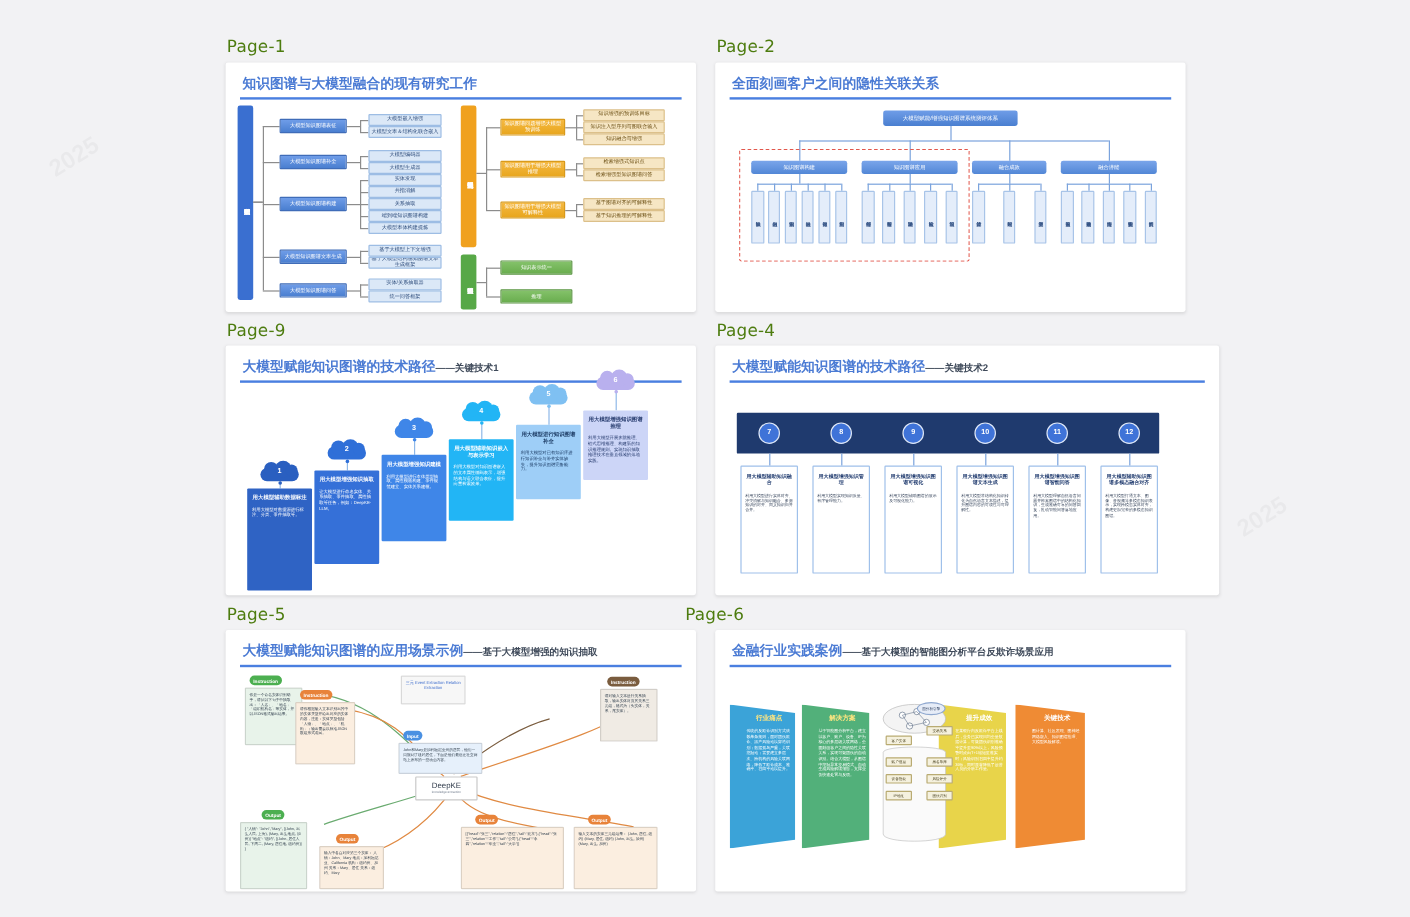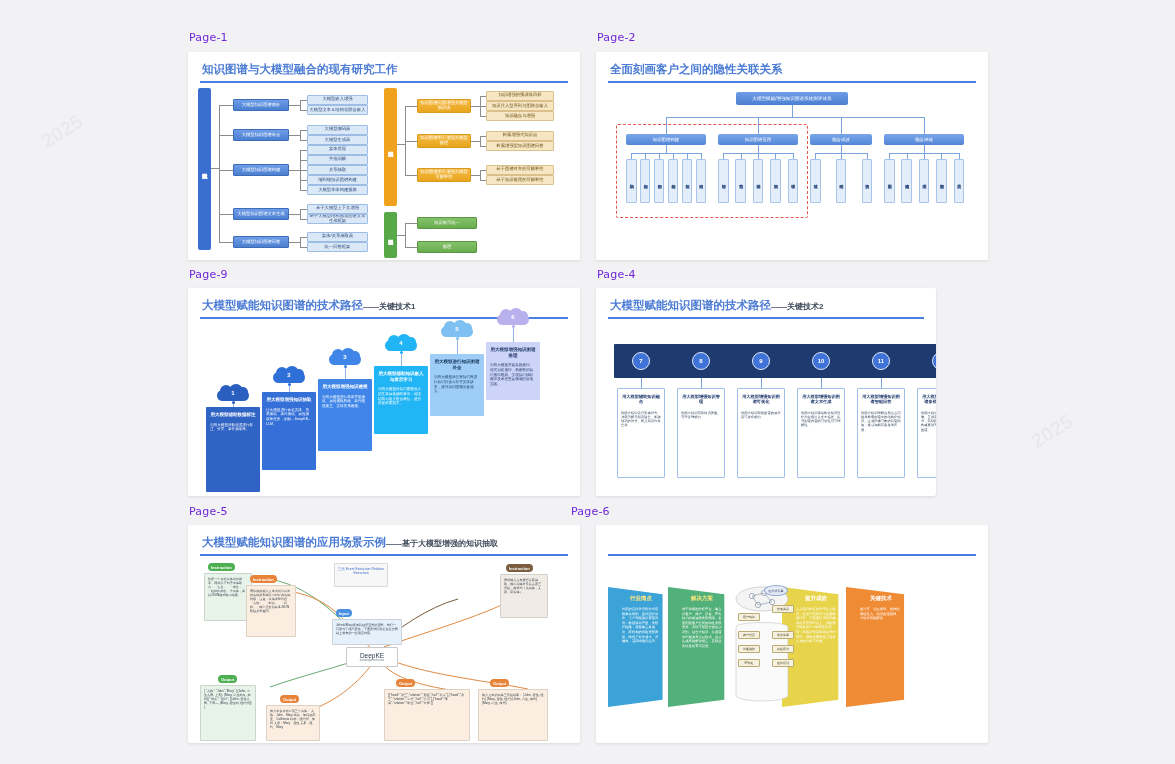--- a/index.html
+++ b/index.html
@@ -7,22 +7,22 @@
     margin: 0; padding: 0;
     width: 1175px; height: 764px;
     background: #f2f2f4;
     font-family: "Liberation Sans", "DejaVu Sans", sans-serif;
     overflow: hidden;
   }
   #root { position: relative; width: 1175px; height: 764px; }
 
   .page-label {
     position: absolute;
-    font-size: 11px;
-    color: #6d28d9;
+    font-size: 14px;
+    color: #4d7c0f;
     font-family: "DejaVu Sans", sans-serif;
     letter-spacing: .2px;
   }
   .slide {
     position: absolute;
     background: #fff;
     border-radius: 2px;
     box-shadow: 0 1px 3px rgba(0,0,0,.10);
     overflow: hidden;
   }
@@ -469,21 +469,21 @@
         <div class="stem" style="left:325px;top:3px;height:17px;"></div>
         <div class="dot" style="left:323.5px;top:3px;background:#b9b0ee;"></div>
         <div class="p3card" style="left:298px;top:20px;width:54px;height:58px;background:#ccd5f7;color:#23386b;">
           <div class="hd">用大模型增强知识图谱推理</div>
           <div class="bd">利用大模型开展多跳推理、链式思维推理、构建新的知识推理规则。实现知识抽取推理技术在垂直领域的落地实践。</div>
         </div>
       </div>
   </div>
 
   <div class="page-label" style="left:597px;top:268px;">Page-4</div>
-  <div class="slide" id="s4" style="left:596px;top:288px;width:340px;height:208px;">
+  <div class="slide" id="s4" style="left:596px;top:288px;width:420px;height:208px;">
     <div class="slide-title"><span>大模型赋能知识图谱的技术路径</span><span class="sub">——关键技术2</span></div>
     <div class="title-rule"></div>
     <div class="canvas" id="c4">
         <div class="p4bar" style="left:18px;top:22px;width:352px;height:34px;"></div>
         <div class="p4circ" style="left:36px;top:30px;width:18px;height:18px;">7</div>
         <div class="p4stem" style="left:44.55px;top:56px;height:10px;"></div>
         <div class="p4card" style="left:21px;top:66px;width:48px;height:90px;">
           <div class="hd">用大模型辅助知识融合</div>
           <div class="bd">利用大模型进行实体对齐、冲突消解与知识融合、多源知识的对齐、同义知识归并合并。</div>
         </div>
@@ -574,20 +574,21 @@
 Relation Extraction</div>
         <div class="p5center" style="left:158px;top:88px;width:52px;height:20px;">
           <div class="t">DeepKE</div>
           <div class="s">knowledge extraction</div>
         </div>
       </div>
   </div>
 
   <div class="page-label" style="left:571px;top:505px;">Page-6</div>
   <div class="slide" id="s6" style="left:596px;top:525px;width:392px;height:218px;">
+    <div class="slide-title"><span>金融行业实践案例</span><span class="sub">——基于大模型的智能图分析平台反欺诈场景应用</span></div>
     <div class="title-rule"></div>
     <div class="canvas" id="c6">
         <div class="chev" style="left:12px;top:28px;width:62px;height:120px;background:#3ba3d8;clip-path:polygon(0 0,88% 6%,88% 94%,0 100%);">
           <div class="hd" style="color: rgb(255, 230, 128);">行业痛点</div>
           <div class="bd">传统的反欺诈识别方式依赖单条规则，面对团伙欺诈、黑产风险难以穿透识别；数据孤岛严重，关联挖掘难；需要建立多层次、跨机构的风险关联网络，降低了欺诈成本、准确率、召回率难以提升。</div>
         </div>
         <div class="chev" style="left:72px;top:28px;width:64px;height:120px;background:#52b07a;clip-path:polygon(0 0,88% 6%,88% 94%,0 100%);">
           <div class="hd" style="color: rgb(255, 230, 128);">解决方案</div>
           <div class="bd">基于智能图分析平台，建立以客户、账户、设备、IP为核心的多层级关联网络，全面刻画客户之间的隐性关联关系，实现可疑团伙的自动识别。结合大模型，从图谱中挖掘异常交易模式、自动生成风险解读报告，支撑业务快速处置与反馈。</div>
         </div>

